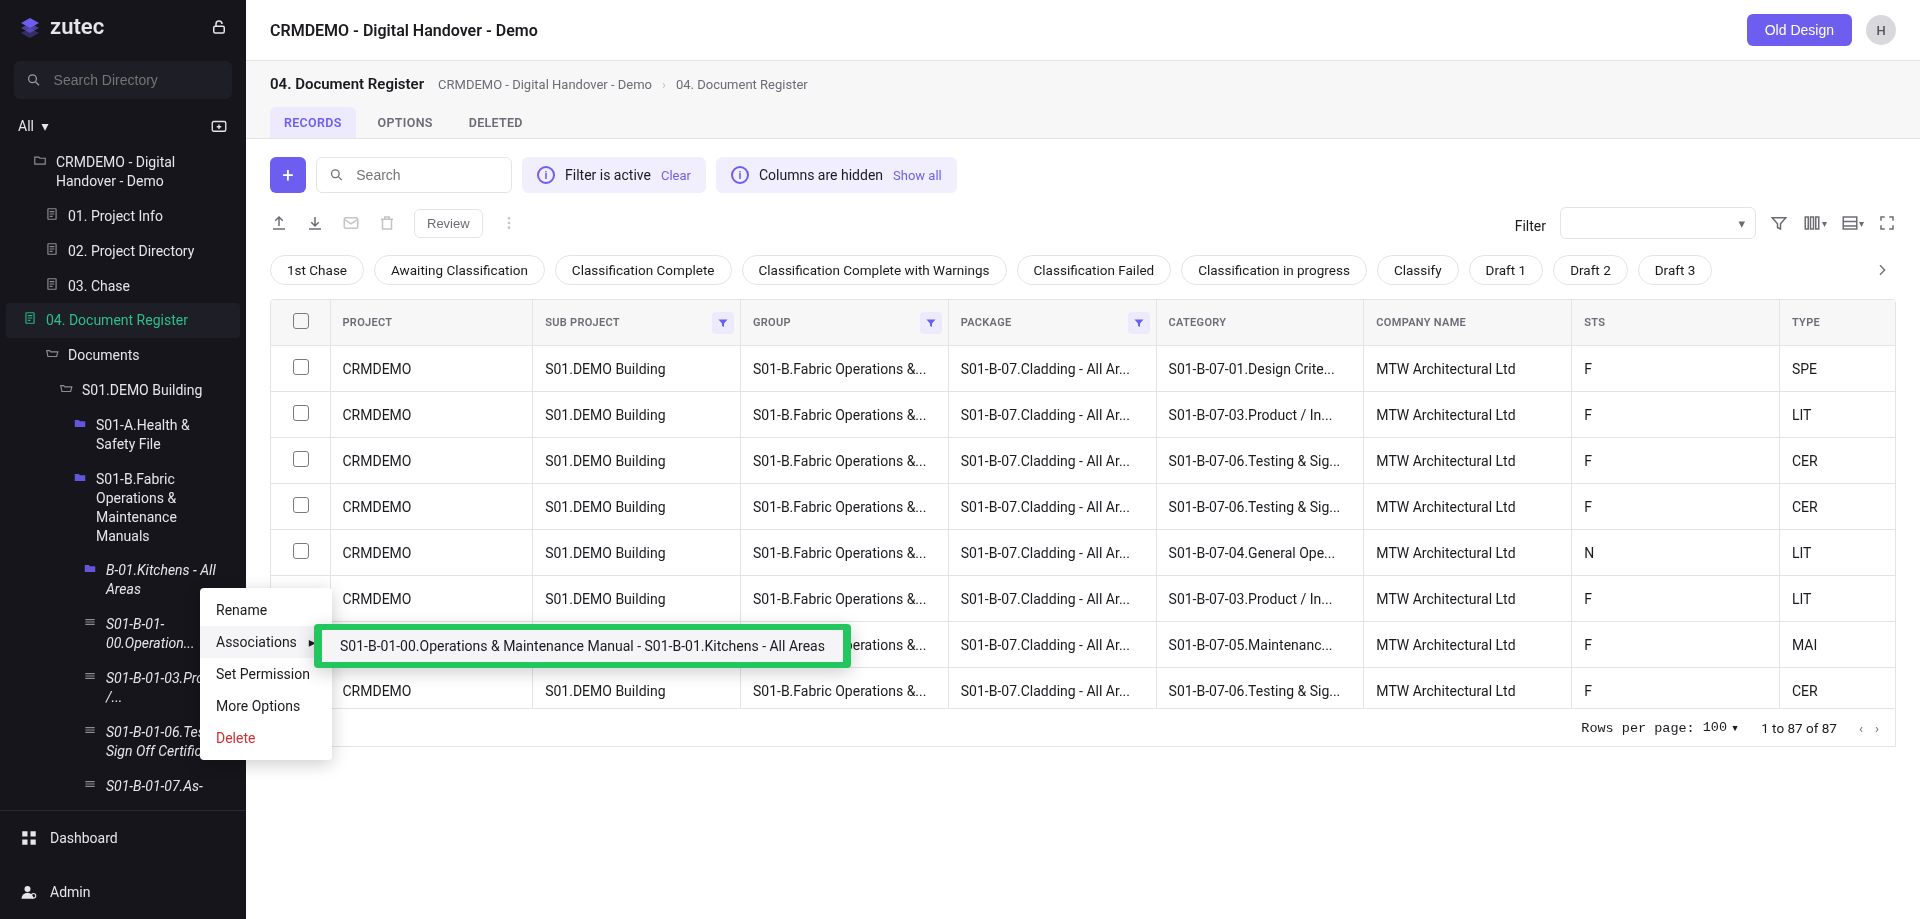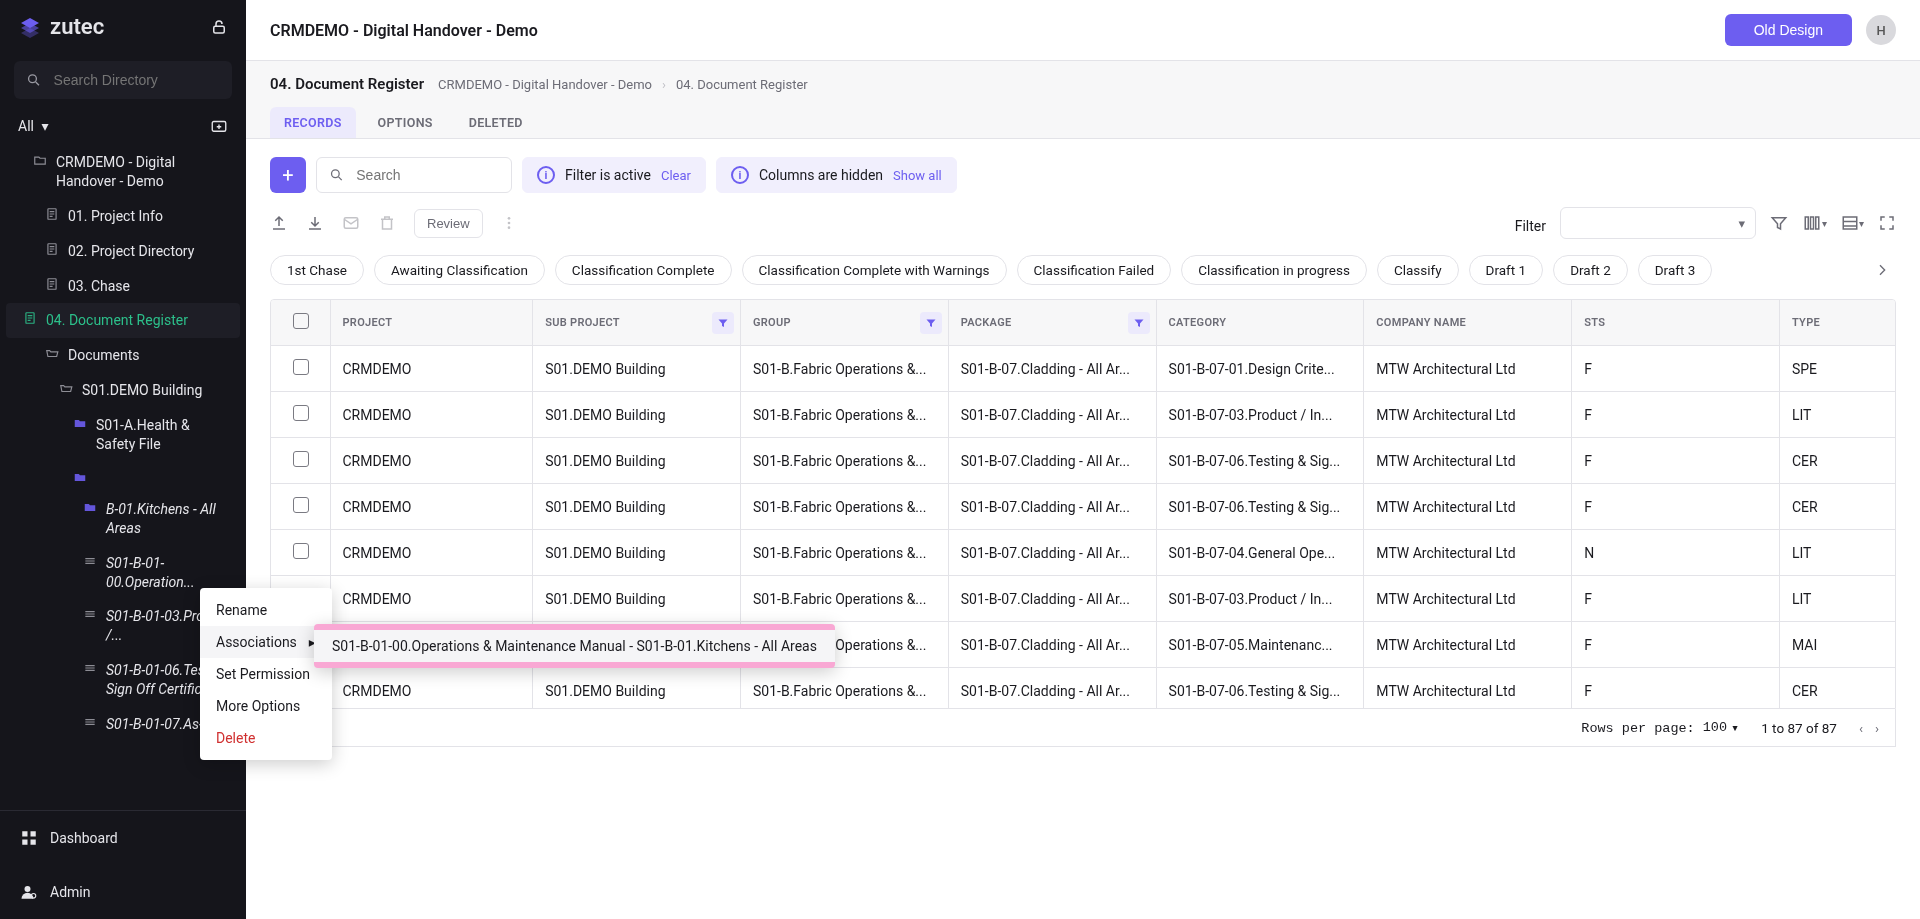--- a/index.html
+++ b/index.html
@@ -92,21 +92,21 @@
   
   .main { flex: 1; display: flex; flex-direction: column; min-width: 0; }
   .topbar {
     display: flex; align-items: center; justify-content: space-between;
     padding: 14px 24px; border-bottom: 1px solid var(--border);
   }
   .topbar-title { font-size: 16px; font-weight: 600; }
   .topbar-right { display: flex; align-items: center; gap: 14px; }
   .btn-primary {
     background: var(--accent); color: #fff; border: none; border-radius: 6px;
-    padding: 8px 29px; font-size: 14px; font-weight: 500; cursor: pointer;
+    padding: 8px 18px; font-size: 14px; font-weight: 500; cursor: pointer;
   }
   .avatar { width: 30px; height: 30px; border-radius: 50%; background: #d9d9dd; display:flex; align-items:center; justify-content:center; color:#555; font-size:13px; font-weight:500; }
 
   .page-header { padding: 14px 24px 0; border-bottom: 1px solid var(--border); background: var(--header-bg); }
   .ph-row1 { display: flex; align-items: center; gap: 14px; }
   .ph-title { font-size: 15px; font-weight: 600; }
   .crumbs { display: flex; align-items: center; gap: 10px; color: var(--text-sub); font-size: 13px; }
   .crumb-sep { color: #c0c0c6; }
   .ph-tabs { display: flex; gap: 8px; margin-top: 14px; }
   .ph-tab {
@@ -190,22 +190,22 @@
   .pg-nav span { cursor:pointer; }
 
   
   .context-menu {
     position:absolute; background:#fff; box-shadow:0 4px 18px rgba(0,0,0,.2);
     border-radius:4px; padding:6px 0; font-size:14px; min-width:112px; z-index:50;
   }
   .context-menu .cm-item { padding:8px 16px; cursor:pointer; display:flex; align-items:center; justify-content:space-between; gap:12px; }
   .context-menu .danger { color:#d03030; }
   .submenu {
-    position:absolute; background:#f9a8d4; box-shadow:0 4px 18px rgba(0,0,0,.2);
-    border-radius:4px; padding:6px 0; font-size:14px; white-space:nowrap; z-index:51;
+    position:absolute; background:#22c55e; box-shadow:0 4px 18px rgba(0,0,0,.2);
+    border-radius:4px; padding:6px 8px; font-size:14px; white-space:nowrap; z-index:51;
   }
   .submenu .cm-item { padding:8px 18px; background: var(--hover-bg); }
 
   svg { display:block; }
 </style>
 </head>
 <body>
 
 <div class="app">
 
@@ -315,20 +315,21 @@
             </svg>
           </span>
           <span class="tree-label">S01-A.Health &amp; Safety File</span>
         </div>
         <div class="tree-item indent-3">
           <span class="tree-icon">
             <svg width="14" height="14" viewBox="0 0 24 24" fill="#6d5ef0">
               <path d="M3 7 V19 H21 V9 H12 L10 7 Z"></path>
             </svg>
           </span>
+          <span class="tree-label">S01-B.Fabric Operations &amp; Maintenance Manuals</span>
         </div>
         <div class="tree-item indent-4">
           <span class="tree-icon">
             <svg width="14" height="14" viewBox="0 0 24 24" fill="#6d5ef0">
               <path d="M3 7 V19 H21 V9 H12 L10 7 Z"></path>
             </svg>
           </span>
           <span class="tree-label">B-01.Kitchens - All Areas</span>
         </div>
         <div class="tree-item indent-4">

